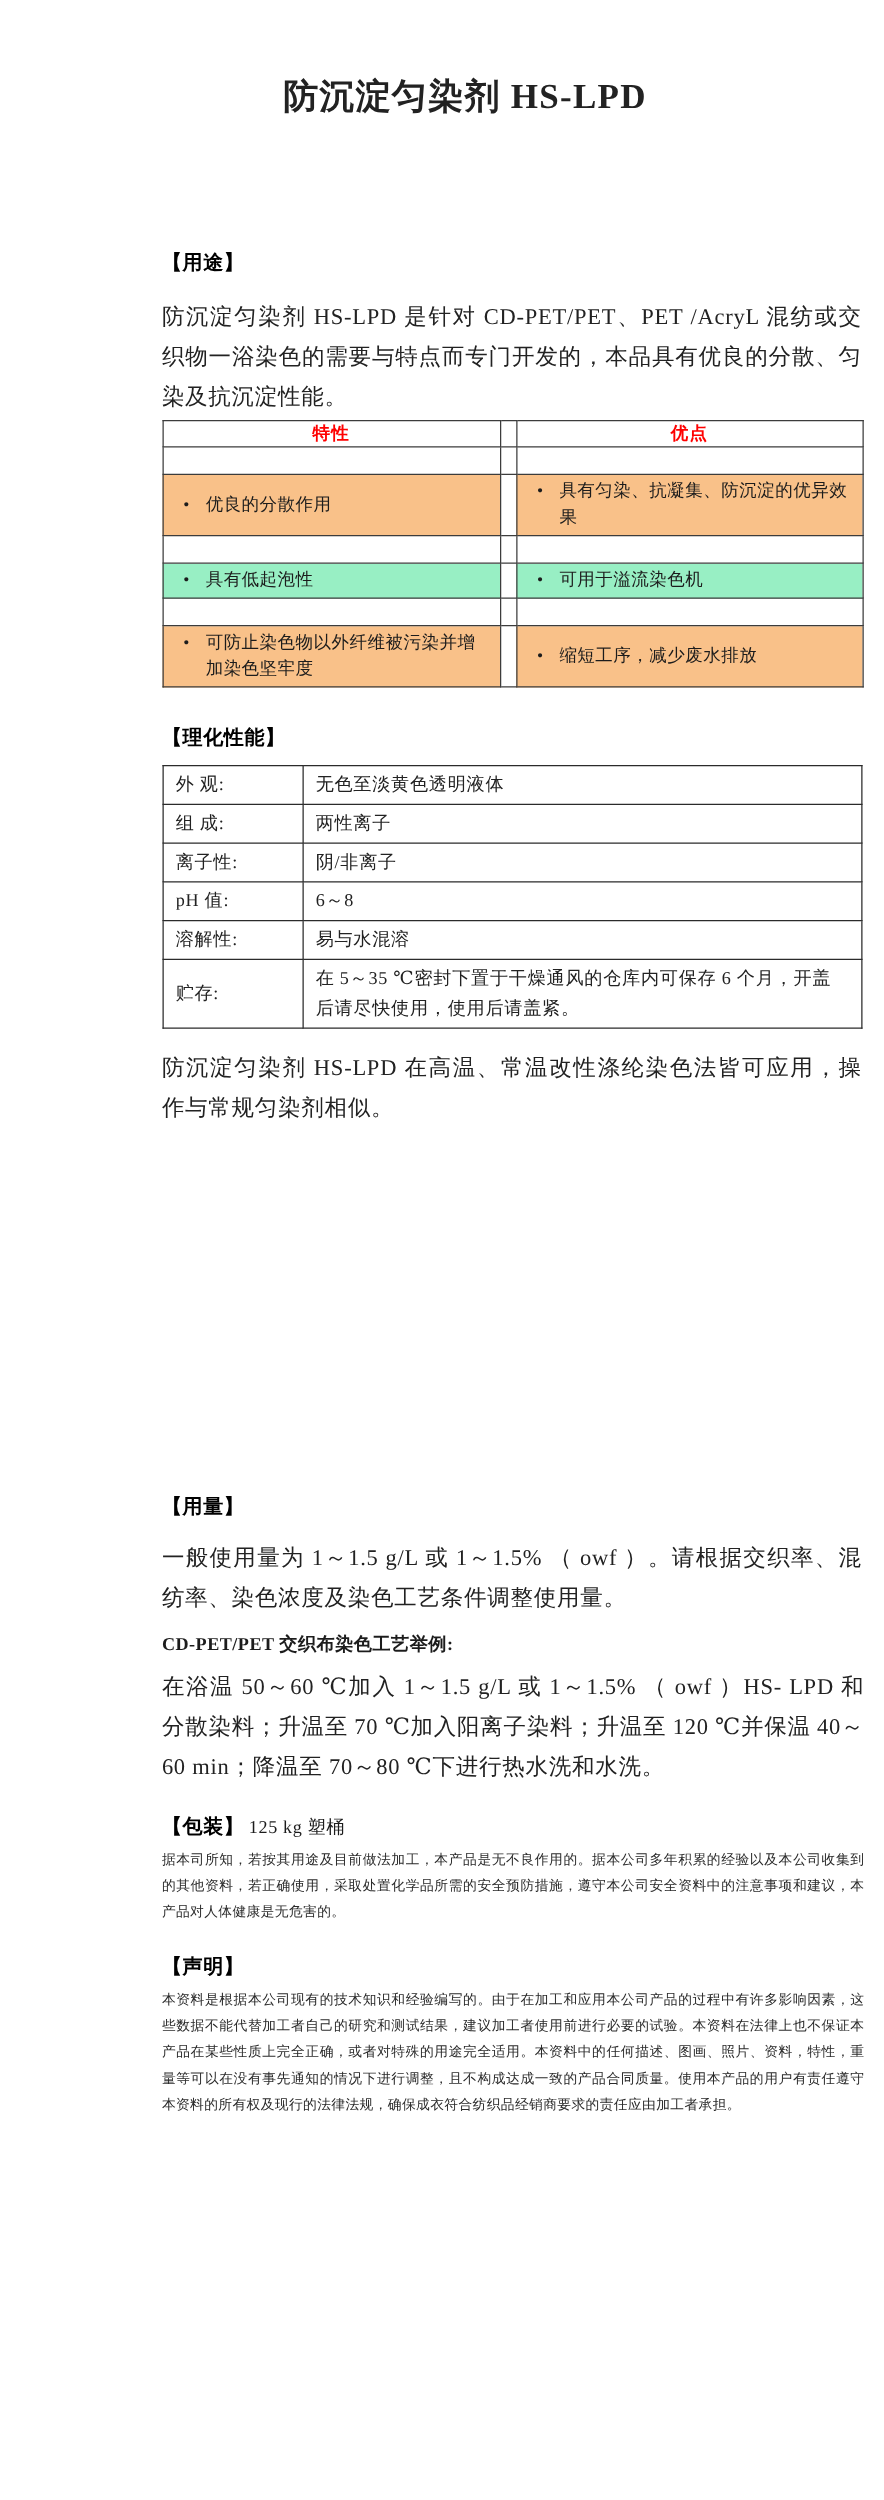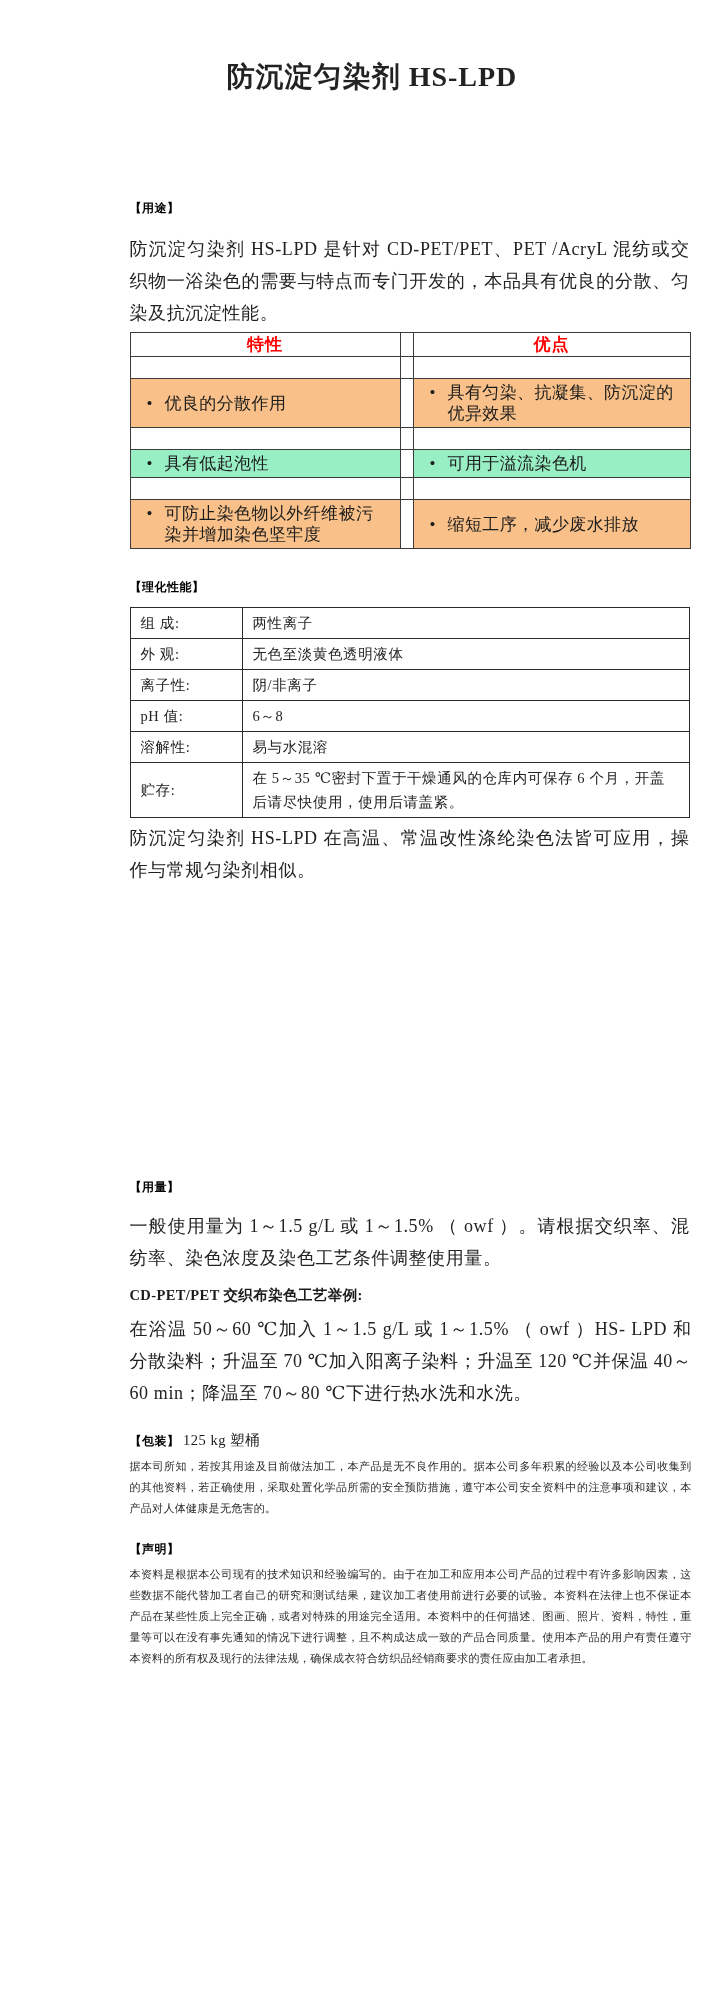--- a/index.html
+++ b/index.html
@@ -23,21 +23,21 @@
     padding:58px 51px 40px 88px;
   }
   .doc-title{
     text-align:center;
     font-size:28px;
     font-weight:600;
     letter-spacing:1px;
     color:#222;
   }
   .sec-heading{
-    font-size:12px;
+    font-size:16px;
     font-weight:bold;
     color:#000;
     letter-spacing:0.5px;
   }
   .h-usage{margin-top:104px;}
   .body-text{
     font-size:18px;
     line-height:32px;
     letter-spacing:0.6px;
     text-align:justify;
@@ -47,21 +47,21 @@
 
   
   table.features{
     width:560px;
     border-collapse:collapse;
     table-layout:fixed;
     margin-top:3px;
   }
   table.features td{
     border:1px solid var(--border);
-    font-size:17px;
+    font-size:14px;
     vertical-align:middle;
     background:#fff;
   }
   td.ft-head{
     background:var(--header-green);
     color:var(--header-red);
     font-weight:bold;
     text-align:center;
     height:21px;
     font-size:14.5px;
@@ -90,21 +90,21 @@
     line-height:24px;
     letter-spacing:0.6px;
     vertical-align:middle;
     background:#fff;
     color:#222;
   }
   table.props td.p-label{width:112px;}
 
   
   .h-app{margin-top:40px;}
-  .app-text{margin-top:4px;width:560px;}
+  .app-text{margin-top:15px;width:560px;}
   .big-gap{height:293px;}
   .h-dose{margin-top:0;}
   .dose-text{margin-top:14px;width:560px;}
   .process-head{
     margin-top:12px;
     font-size:14.5px;
     font-weight:bold;
     letter-spacing:0.4px;
   }
   .process-text{margin-top:8px;width:562px;}
@@ -206,26 +206,26 @@
             </div>
           </td>
         </tr>
       </tbody>
   </table>
 
   <div class="sec-heading h-props">【理化性能】</div>
   <table class="props">
     <tbody id="props-tbody">
         <tr>
+          <td class="p-label">外 观:</td>
+          <td class="p-value">无色至淡黄色透明液体</td>
+        </tr>
+        <tr>
           <td class="p-label">组 成:</td>
           <td class="p-value">两性离子</td>
-        </tr>
-        <tr>
-          <td class="p-label">外 观:</td>
-          <td class="p-value">无色至淡黄色透明液体</td>
         </tr>
         <tr>
           <td class="p-label">离子性:</td>
           <td class="p-value">阴/非离子</td>
         </tr>
         <tr>
           <td class="p-label">pH 值:</td>
           <td class="p-value">6～8</td>
         </tr>
         <tr>

